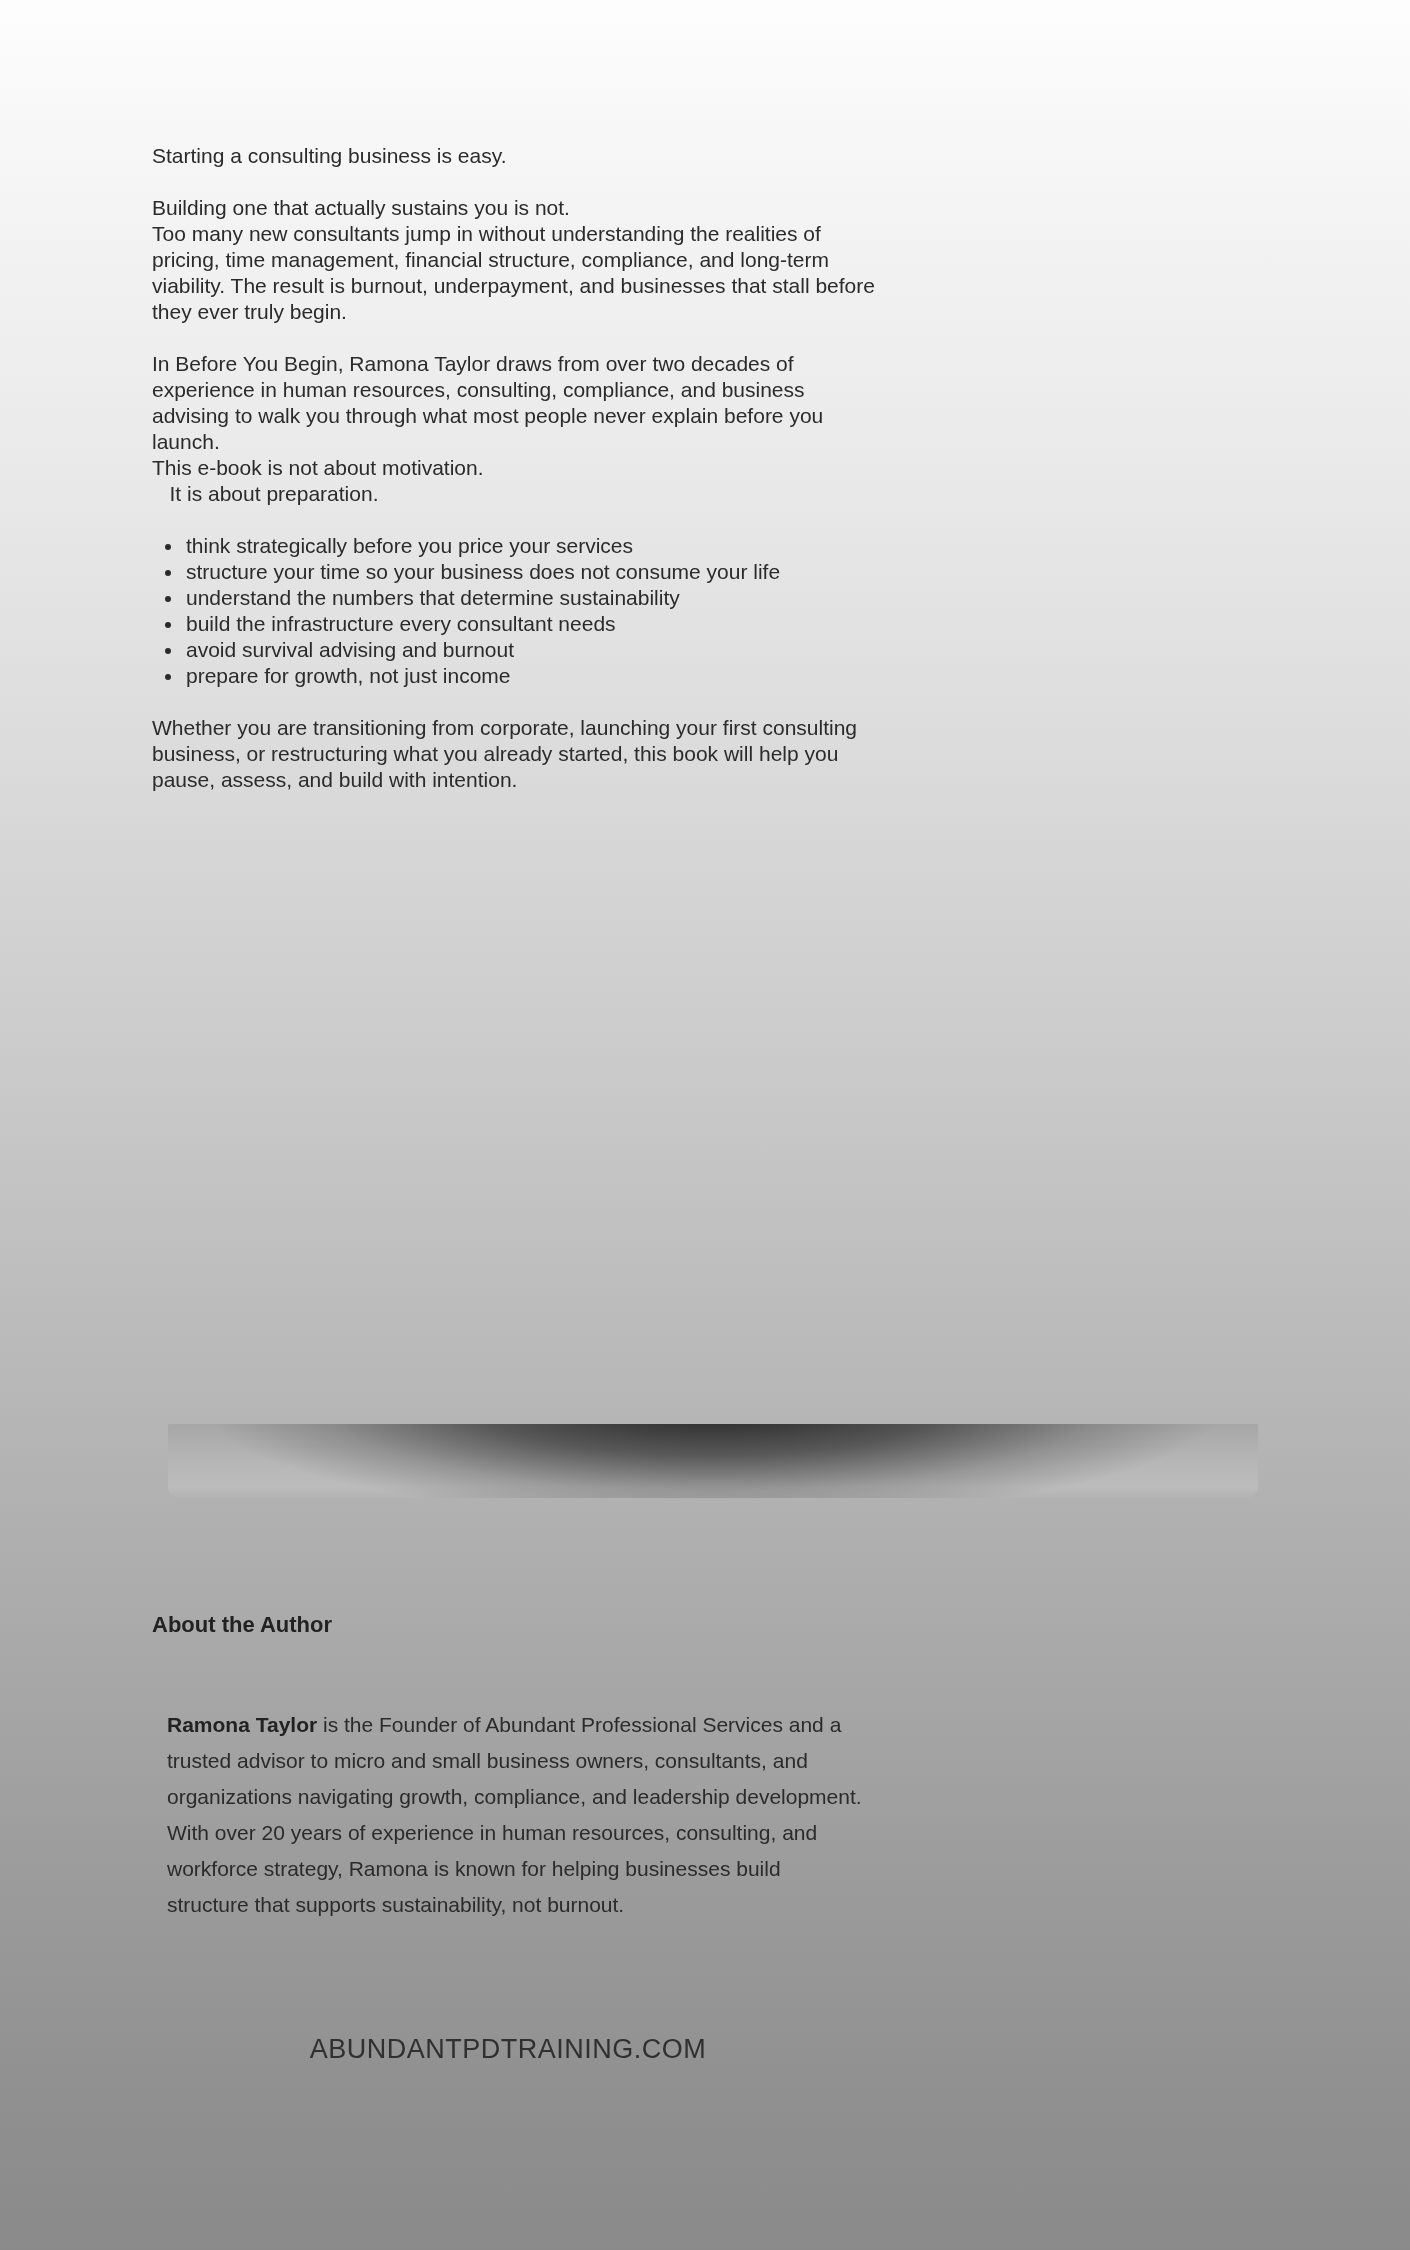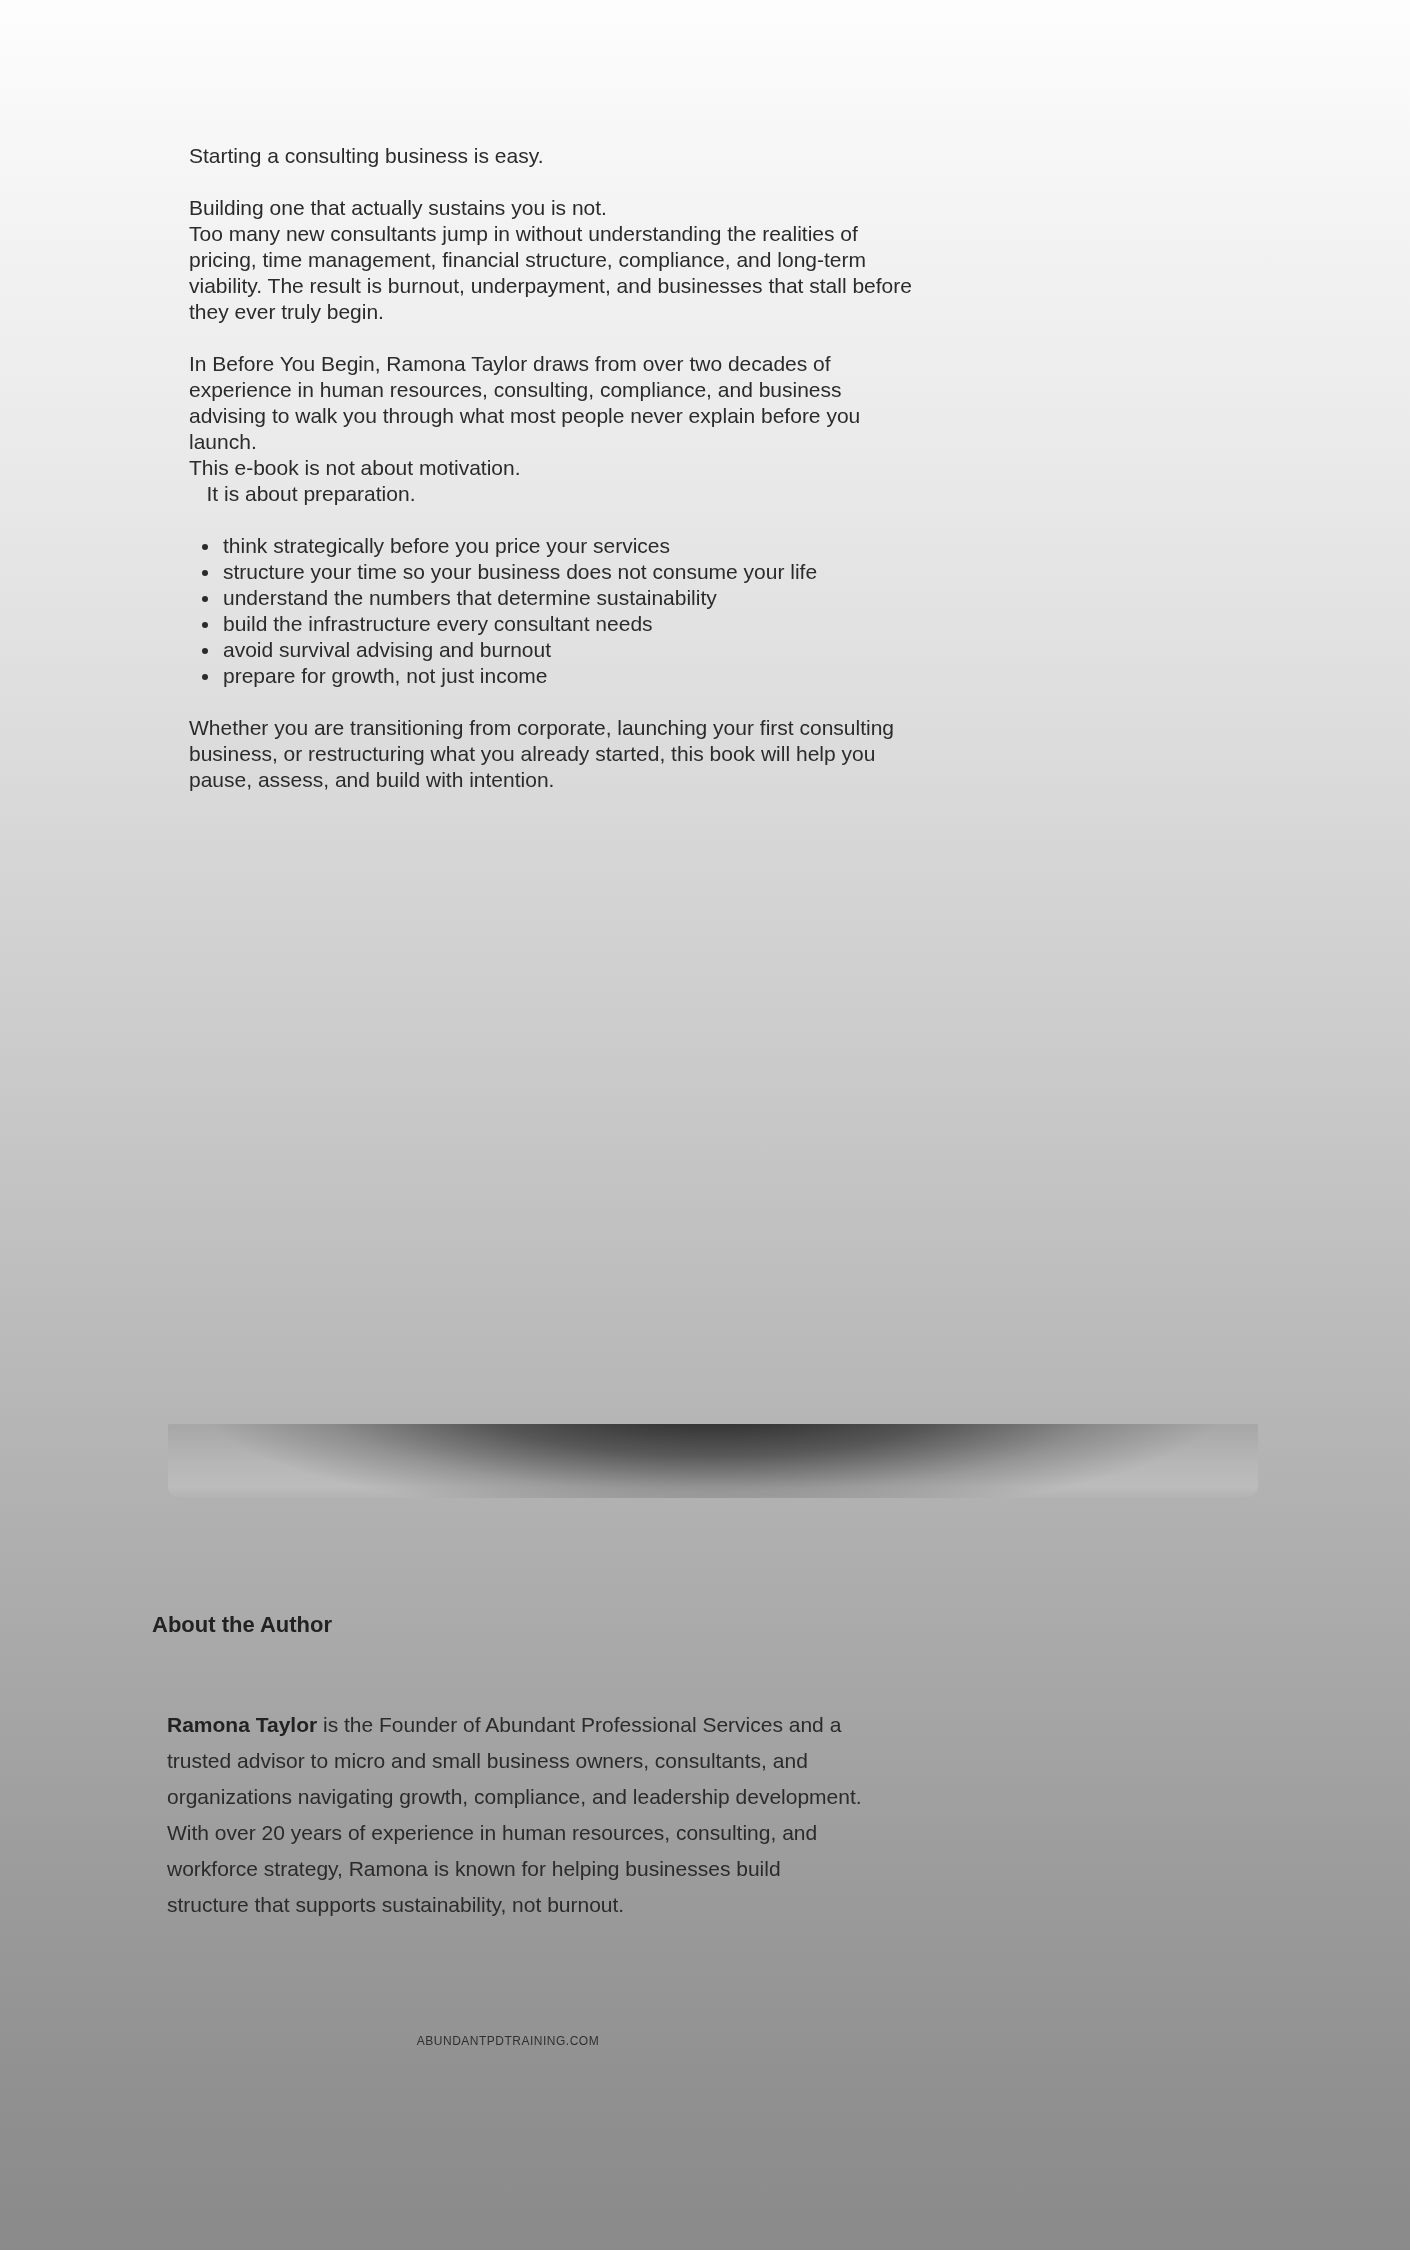--- a/index.html
+++ b/index.html
@@ -17,21 +17,20 @@
   }
 
   
   .intro-column {
     position: absolute;
     left: 152px;
     top: 143px;
     width: 726px;
     font-size: 21px;
     line-height: 26px;
-    margin-left: 37px;
   }
   .para {
     margin: 0 0 26px 0;
     white-space: pre-line;
   }
   .learn-list {
     margin: 26px 0 26px 0;
     padding-left: 32px;
     list-style-type: disc;
   }
@@ -80,21 +79,21 @@
     font-weight: bold;
     color: #222222;
     margin-top: 11px;
   }
   .website-line {
     position: absolute;
     left: 152px;
     top: 2034px;
     width: 712px;
     text-align: center;
-    font-size: 12px;
+    font-size: 27px;
     letter-spacing: 0.5px;
     color: #303030;
   }
 </style>
 </head>
 <body>
 
 <div class="intro-column">
   <p class="para">Starting a consulting business is easy.</p>
   <p class="para">Building one that actually sustains you is not.

